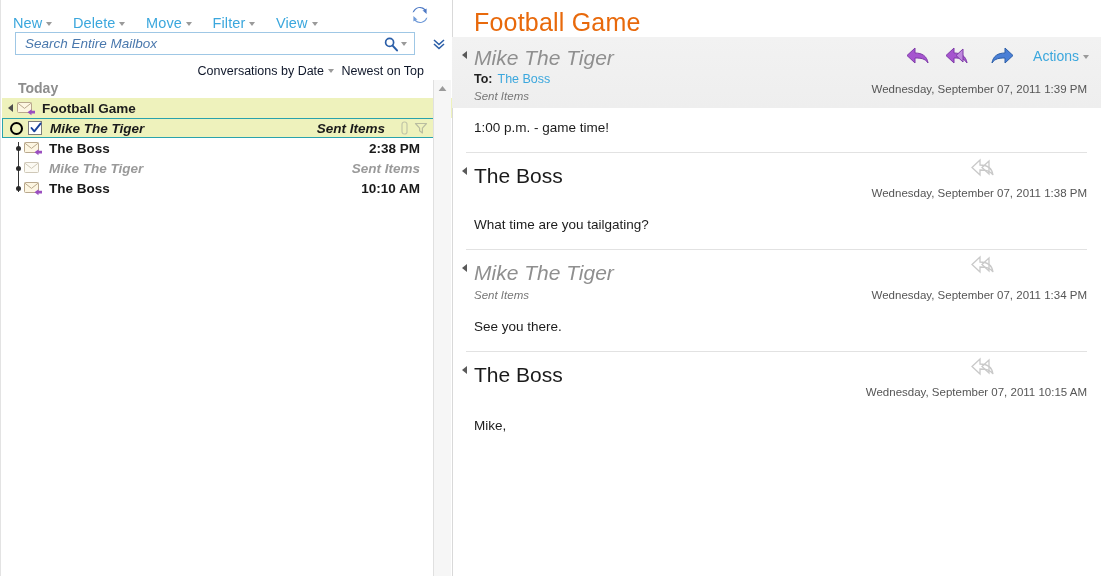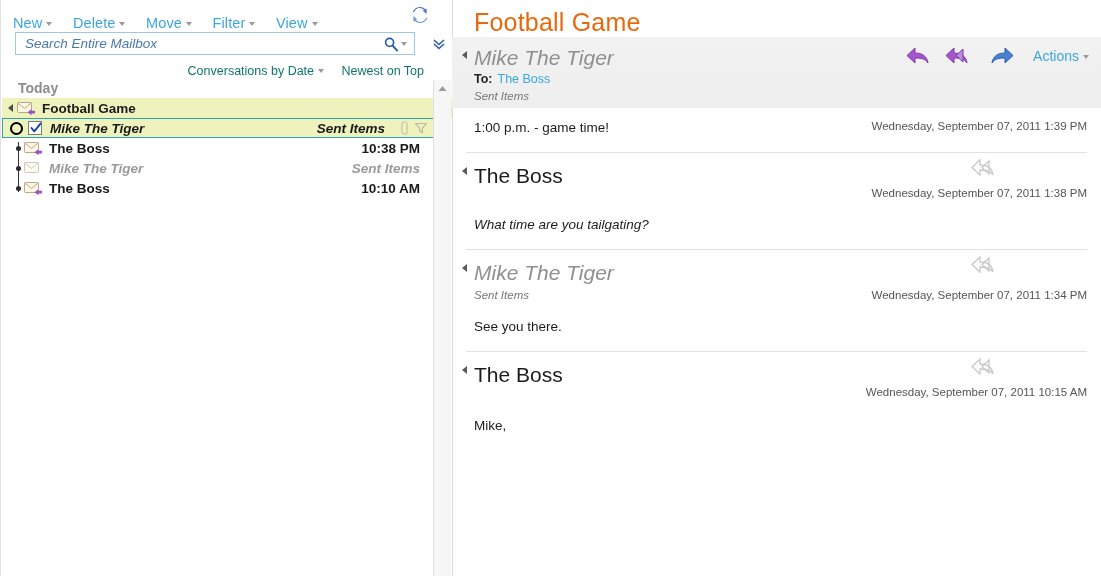--- a/index.html
+++ b/index.html
@@ -127,22 +127,22 @@
   }
 
   
   .sort-row {
     text-align: right;
     padding: 4px 28px 0 0;
     height: 20px;
     font-size: 12.5px;
   }
   .sort-link {
-    color: #0f766e;
-    margin-left: 14px;
+    color: #0f172a;
+    margin-left: 4px;
     cursor: default;
     text-align: center;
   }
 
   
   .list-wrap {
     position: absolute;
     left: 1px;
     top: 80px;
     width: 450px;
@@ -448,21 +448,21 @@
             <span class="thread-dot"></span>
             <span style="flex:0 0 14px;"></span>
             <span class="env-icon">
               <svg width="19" height="15" viewBox="0 0 19 15">
                 <rect x="0.5" y="1.5" width="14" height="10" rx="1" fill="#fdf6e2" stroke="#b9a88c"></rect>
                 <path d="M0.7 2 L7.5 7.4 L14.3 2" fill="none" stroke="#b9a88c" stroke-width="1"></path>
                 <path d="M10.5 11.3 L14.5 8.2 L14.5 9.8 L18 9.8 L18 12.6 L14.5 12.6 L14.5 14.2 Z" fill="#9b4fc0"></path>
               </svg>
             </span>
             <span class="sender">The Boss</span>
-            <span class="meta">10:38 PM</span>
+            <span class="meta">2:38 PM</span>
             <span style="width:22px;"></span>
           </div>
 
           <div class="msg-row">
             <span class="thread-dot"></span>
             <span style="flex:0 0 14px;"></span>
             <span class="env-icon">
               <svg width="19" height="15" viewBox="0 0 19 15">
                 <rect x="0.5" y="1.5" width="14" height="10" rx="1" fill="#fcfaf3" stroke="#cfc8b8"></rect>
                 <path d="M0.7 2 L7.5 7.4 L14.3 2" fill="none" stroke="#cfc8b8" stroke-width="1"></path>
@@ -507,21 +507,21 @@
     <div class="subject">Football Game</div>
 
     <div class="msg-block">
       <div class="msg-head first">
         <i class="head-tri"></i>
         <div class="from-name">Mike The Tiger</div>
         <div class="to-line">
           <span class="to-label">To:</span><span class="to-value">The Boss</span>
         </div>
         <div class="folder-line">Sent Items</div>
-        <div class="stamp" style="top:46px;margin-top:37px;">Wednesday, September 07, 2011 1:39 PM</div>
+        <div class="stamp" style="top:46px;">Wednesday, September 07, 2011 1:39 PM</div>
 
         <div class="actions-bar">
           <svg width="26" height="22" viewBox="0 0 26 22">
             <path d="M10 3 L10 8 C17 8 22 11 23 18 C20 13.5 16 13 10 13 L10 18 L2 10.5 Z" fill="#a655cf" stroke="#7e3ba8" stroke-width="1"></path>
           </svg>
           <svg width="30" height="22" viewBox="0 0 30 22">
             <path d="M9 3 L9 8 C16 8 21 11 22 18 C19 13.5 15 13 9 13 L9 18 L1 10.5 Z" fill="#a655cf" stroke="#7e3ba8" stroke-width="1"></path>
             <path d="M18 4 L18 17 L11 10.5 Z" fill="#c089de" stroke="#7e3ba8" stroke-width="1"></path>
           </svg>
           <svg width="26" height="22" viewBox="0 0 26 22">
@@ -542,21 +542,21 @@
         <i class="head-tri"></i>
         <div class="from-name read">The Boss</div>
         <div class="stamp" style="top:34px;">Wednesday, September 07, 2011 1:38 PM</div>
         <span class="reply-ghost" style="top:4px;">
           <svg width="30" height="22" viewBox="0 0 30 22">
             <path d="M9 3 L9 8 C16 8 21 11 22 18 C19 13.5 15 13 9 13 L9 18 L1 10.5 Z" fill="none" stroke="#c9c9c9" stroke-width="1.3"></path>
             <path d="M18 4 L18 17 L11 10.5 Z" fill="none" stroke="#c9c9c9" stroke-width="1.3"></path>
           </svg>
         </span>
       </div>
-      <div class="body-text" style="padding-top:22px;font-style:italic;">
+      <div class="body-text" style="padding-top:22px;">
         <p>What time are you tailgating?</p>
       </div>
     </div>
 
     <div class="divider"></div>
 
     <div class="msg-block">
       <div class="msg-head" style="padding-top:10px;">
         <i class="head-tri"></i>
         <div class="from-name">Mike The Tiger</div>

